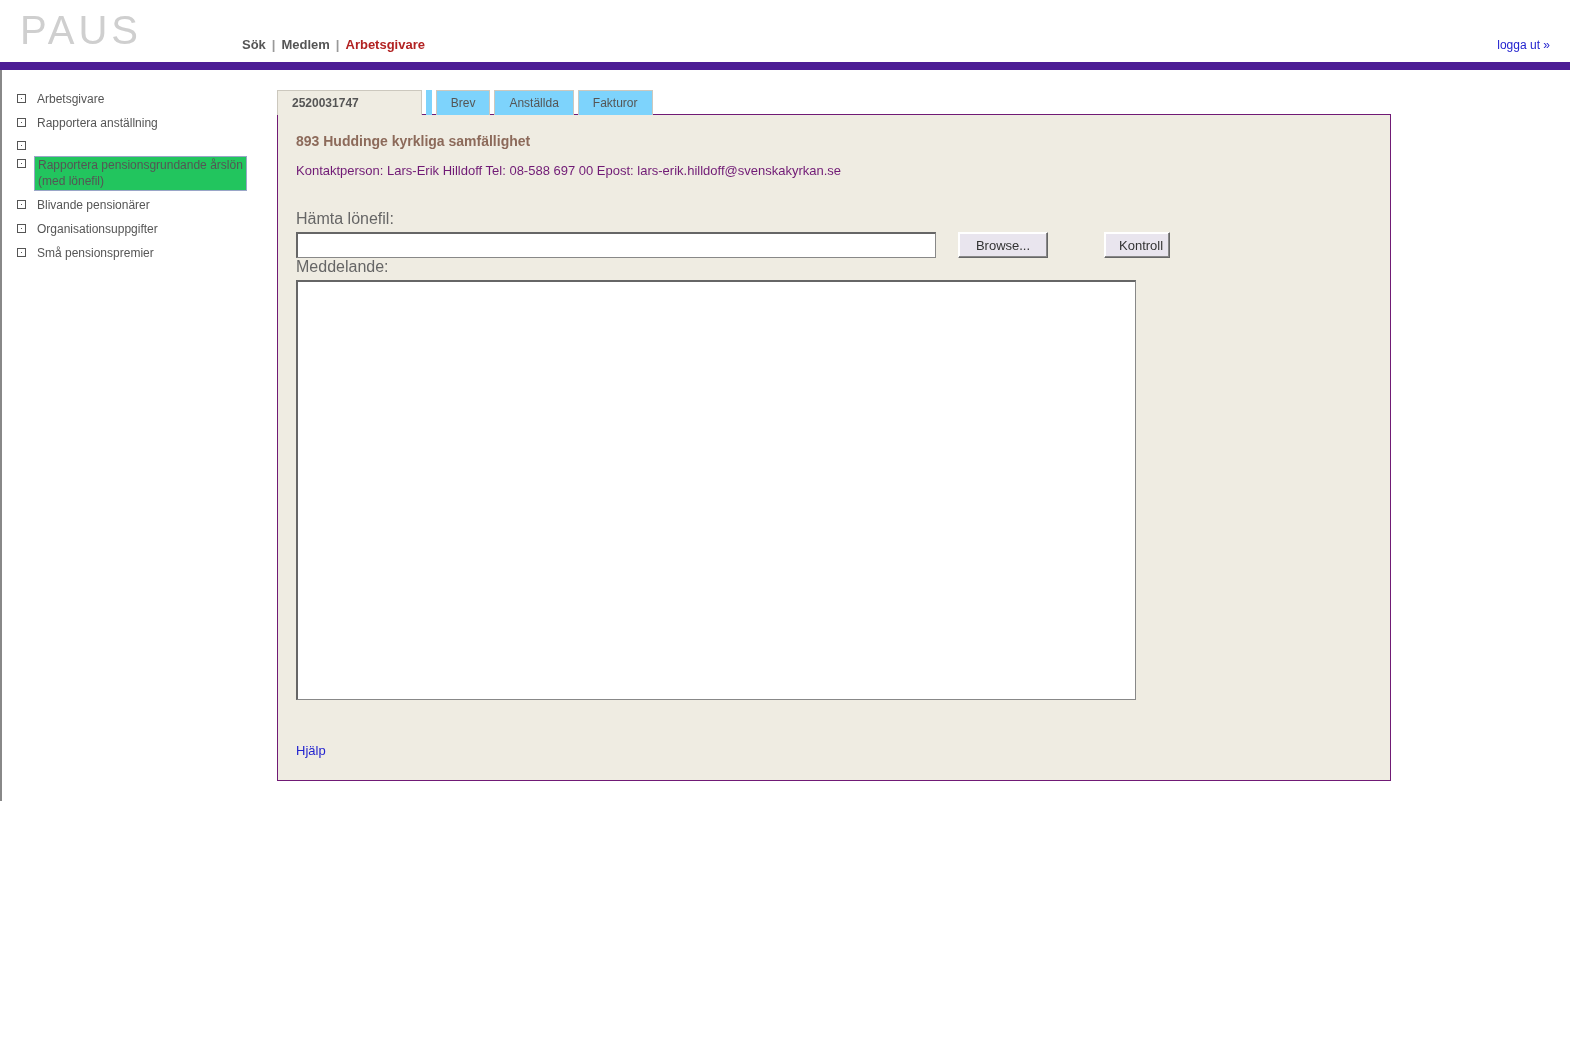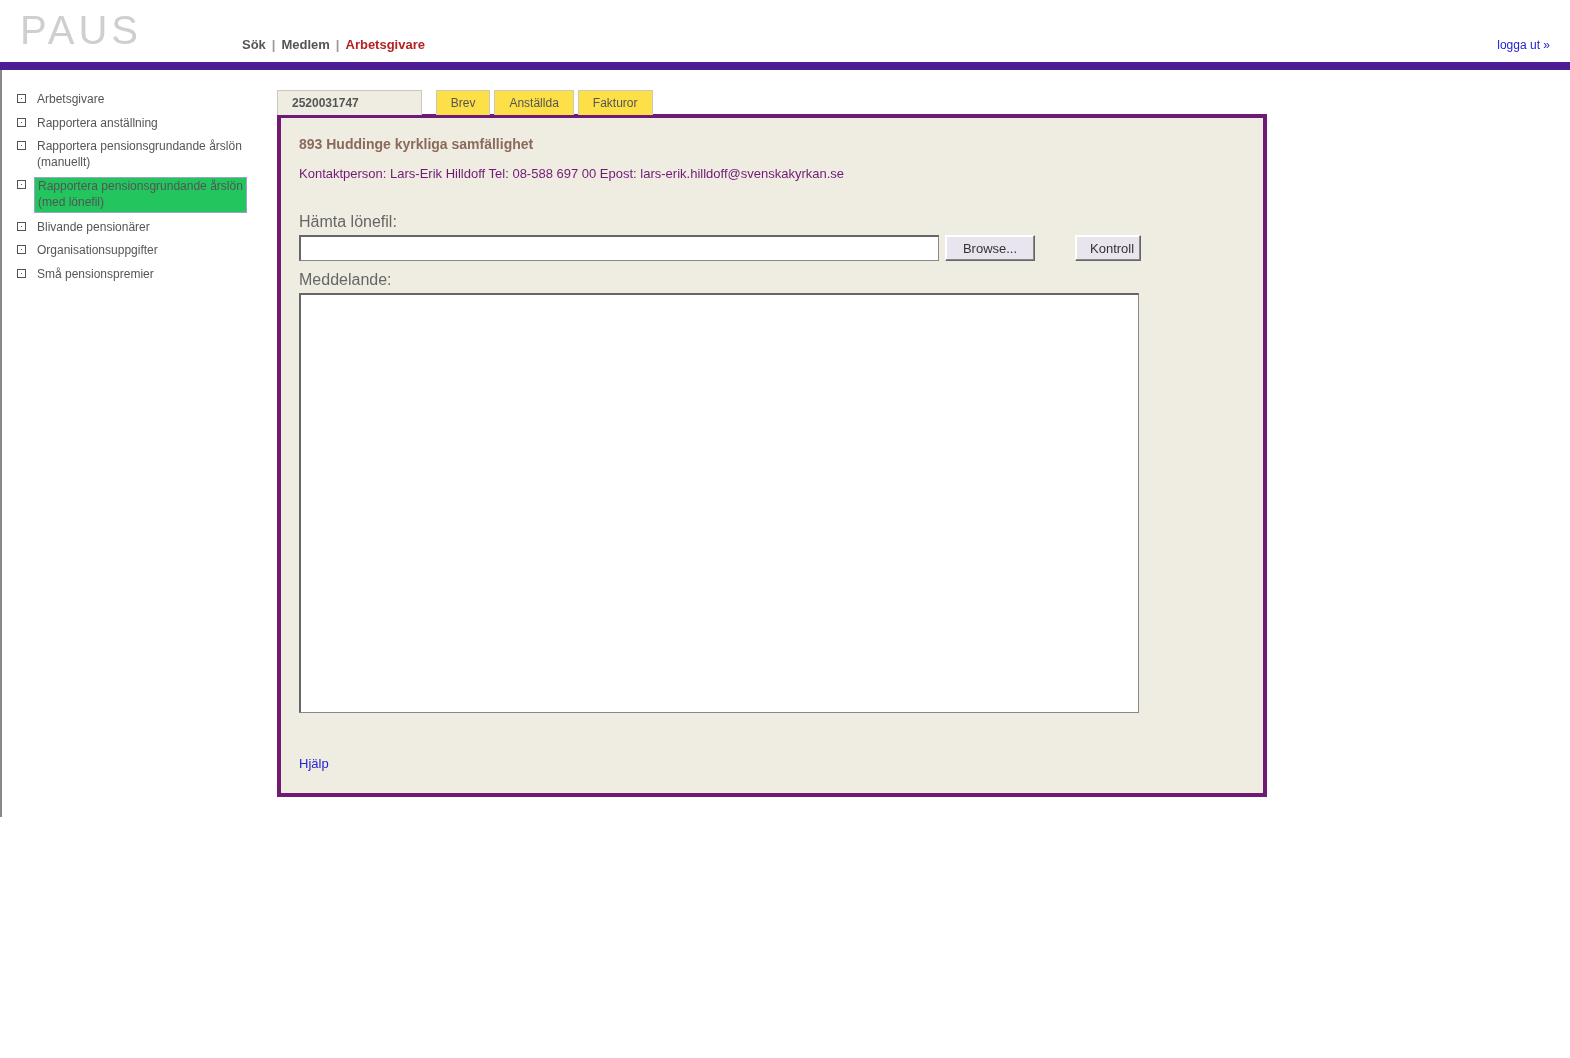--- a/index.html
+++ b/index.html
@@ -84,71 +84,69 @@
       padding: 1px 3px;
     }
     .sidebar li .label-wrap { padding: 1px 3px; }
     .main {
       flex: 1;
       padding: 20px 40px 20px 20px;
     }
     .tabs {
       display: flex;
       gap: 4px;
-      align-items: center;
     }
     .tab {
       border: 1px solid #ccc8be;
       border-bottom: none;
       padding: 5px 14px;
-      background: #fde047;
+      background: #7dd3fc;
       color: #555;
       cursor: pointer;
       font-size: 12px;
     }
     .tab.spacer {
       width: 6px;
       padding: 0;
       border: none;
     }
     .tab.active {
       background: #efece2;
       padding-right: 62px;
       color: #555;
       font-weight: bold;
       border-color: #ccc8be;
     }
     .panel {
       background: #efece2;
-      border: 4px solid #701a75;
+      border: 1px solid #701a75;
       padding: 18px 18px 22px 18px;
       margin-top: -1px;
-      width: 990px;
+      width: 1114px;
     }
     .org-heading {
       color: #8c6a5a;
       font-weight: bold;
       font-size: 14px;
       margin-bottom: 14px;
     }
     .contact-line {
       color: #701a75;
       font-size: 13px;
       margin-bottom: 32px;
     }
     .field-label {
       font-size: 16px;
       color: #666;
       margin-bottom: 4px;
     }
     .file-row {
       display: flex;
       align-items: center;
-      gap: 0;
-      margin-bottom: 10px;
+      gap: 16px;
     }
     .file-input {
       width: 640px;
       height: 26px;
       border: 1px solid #888;
       border-top: 2px solid #666;
       border-left: 2px solid #666;
       background: #fff;
       padding: 2px 4px;
       font-size: 12px;
@@ -213,21 +211,20 @@
       <li>
         <span class="bullet"></span>
         <span class="label-wrap"><span>Arbetsgivare</span></span>
       </li>
       <li>
         <span class="bullet"></span>
         <span class="label-wrap"><span>Rapportera anställning</span></span>
       </li>
       <li>
         <span class="bullet"></span>
-        <span class="label-wrap"><span>Rapportera pensionsgrundande årslön (manuellt)</span></span>
       </li>
       <li class="selected">
         <span class="bullet"></span>
         <span class="label-wrap"><span>Rapportera pensionsgrundande årslön (med lönefil)</span></span>
       </li>
       <li>
         <span class="bullet"></span>
         <span class="label-wrap"><span>Blivande pensionärer</span></span>
       </li>
       <li>

